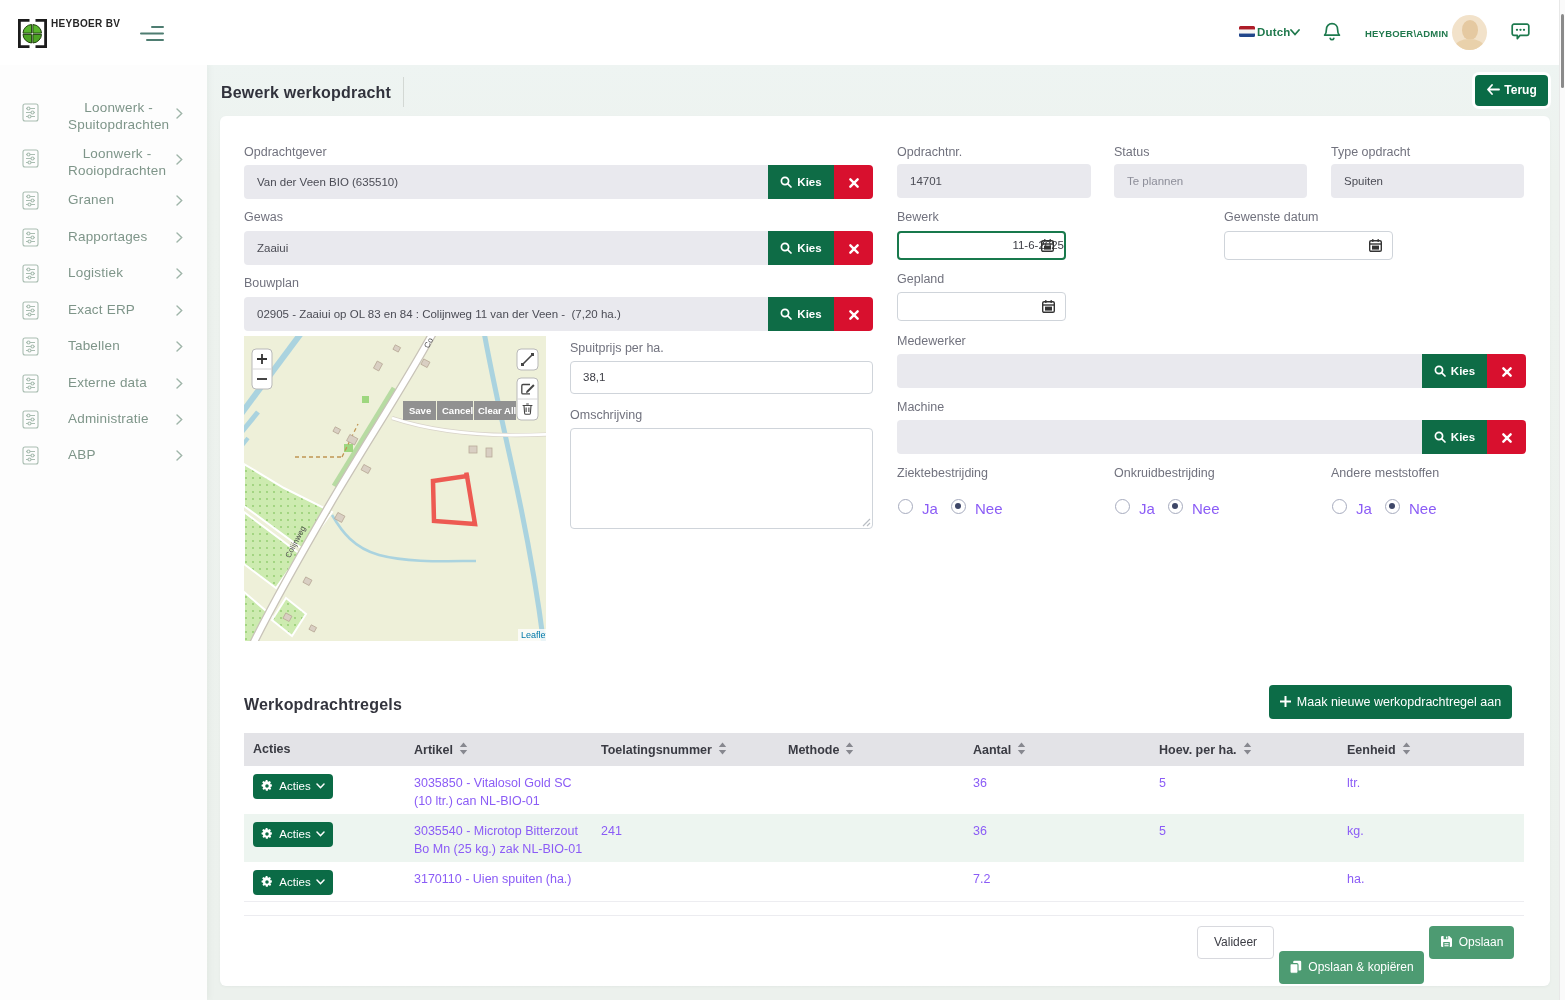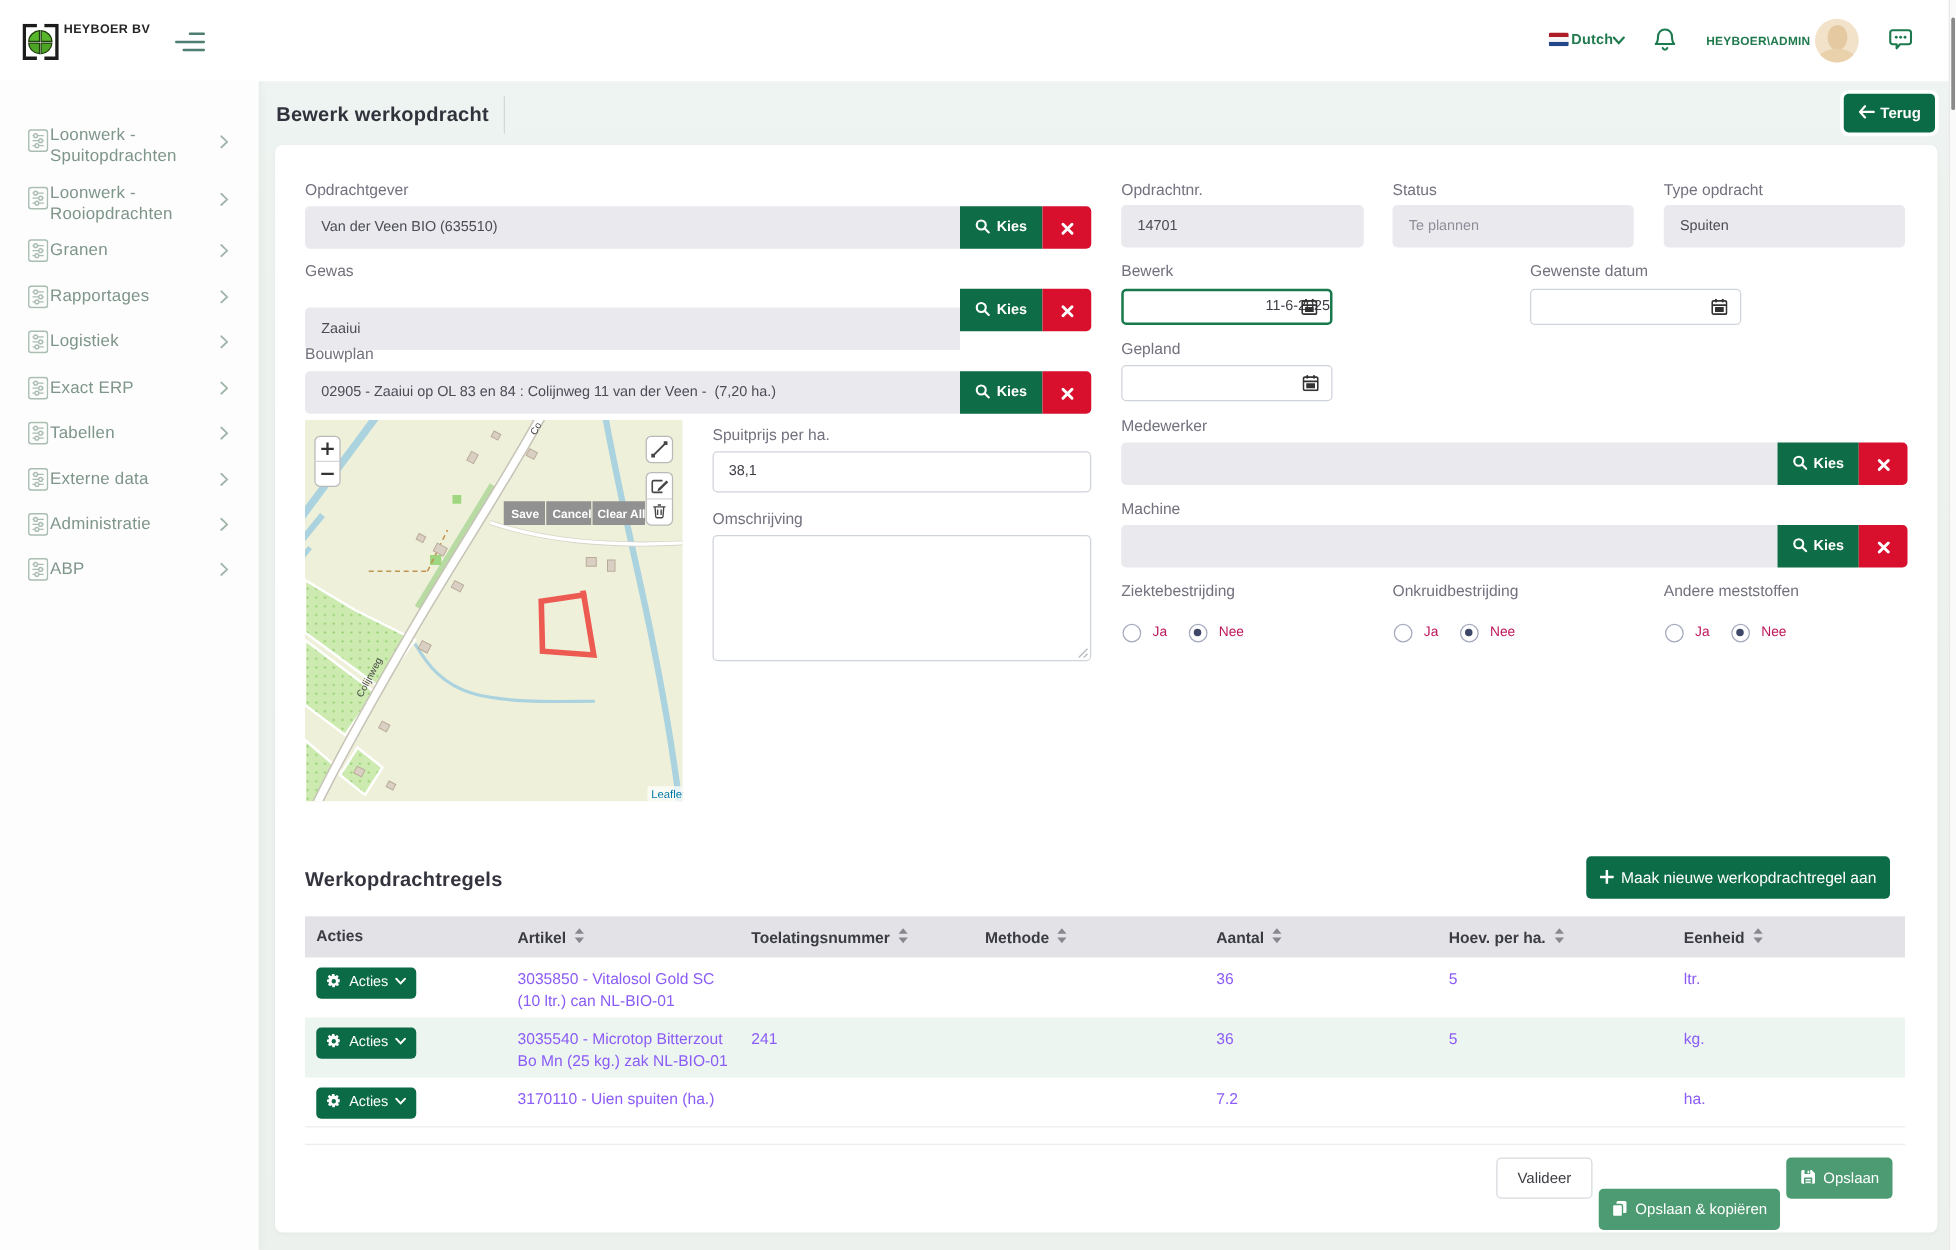--- a/index.html
+++ b/index.html
@@ -5,34 +5,34 @@
 <style>
   * { margin:0; padding:0; box-sizing:border-box; }
   html,body { width:1565px; height:1000px; overflow:hidden; }
   body { font-family:"Liberation Sans", sans-serif; background:#edf2ef; position:relative; }
   .abs { position:absolute; }
 
   
   #header { position:absolute; left:0; top:0; width:1565px; height:65px; background:#ffffff; z-index:5; }
   #sidebar { position:absolute; left:0; top:63px; width:207px; height:937px; background:#fdfdfd; box-shadow:2px 0 6px rgba(80,100,90,.06); z-index:4; }
   .menu-item { position:absolute; left:0; width:207px; color:#7e9589; font-size:13.5px; letter-spacing:.2px; }
-  .menu-item .mi-text { position:absolute; left:40px; top:0; line-height:16.5px; }
+  .menu-item .mi-text { position:absolute; left:68px; top:0; line-height:16.5px;text-align:center; }
   .menu-item .mi-chev { position:absolute; left:176px; }
 
   
   .lbl { position:absolute; color:#71727e; font-size:12.5px; white-space:nowrap; }
   .inp { position:absolute; background:#e9e9ee; border-radius:4px 0 0 4px; font-size:11.5px; color:#4b4c55; line-height:34px; height:34px; padding-left:13px; white-space:nowrap; overflow:hidden; }
   .inp-full { border-radius:4px; }
   .btn-kies { position:absolute; width:66px; height:34px; background:#0e6c46; color:#fff; font-size:11.5px; line-height:34px; text-align:center; }
   .btn-x { position:absolute; width:39px; height:34px; background:#d8102e; border-radius:0 4px 4px 0; }
   .wht { position:absolute; background:#fff; border:1px solid #cfd4da; border-radius:4px; }
   .dateinp { position:absolute; background:#fff; border:1px solid #cfd4da; border-radius:4px; height:29px; width:169px; font-size:11.5px; color:#3c3d45; line-height:27px; padding-left:10px;text-align:right; }
   .radio { position:absolute; width:15px; height:15px; border:1.5px solid #a6abbe; border-radius:50%; background:#fff; }
   .radio.on::after { content:""; position:absolute; left:3px; top:3px; width:6px; height:6px; border-radius:50%; background:#3e4768; }
-  .rlbl { position:absolute; font-size:11px; color:#be185d; }
+  .rlbl { position:absolute; font-size:15px; color:#8b5cf6; }
 
   
   .th { position:absolute; font-size:12.5px; font-weight:bold; color:#3a3b43; }
   .td { position:absolute; font-size:12.5px; color:#8b5cf6; line-height:17.5px; }
   .sort { display:inline-block; vertical-align:-1px; margin-left:6px; }
 
   .gbtn { position:absolute; background:#4d9b72; border-radius:4px; color:#fff; font-size:12px; text-align:center; }
   .acties { width:80px; height:25px; background:#0b6b46; border-radius:4px; color:#fff; font-size:11.5px; line-height:25px; text-align:center; }
   .acties .gear { vertical-align:-1.5px; margin-right:6px; }
   .acties .chev { vertical-align:1px; margin-left:5px; }
@@ -260,21 +260,21 @@
       <circle cx="5" cy="5" r="3.6" fill="none" stroke="#fff" stroke-width="1.7"></circle>
       <path d="M7.8 7.8 L11 11" stroke="#fff" stroke-width="1.7" stroke-linecap="round"></path>
     </svg><b>Kies</b></div>
 <div class="btn-x" style="left:834px; top:165px;">
     <svg width="10" height="10" viewBox="0 0 11 11" style="position:absolute; left:15px; top:12.5px;">
       <path d="M1.5 1.5 L9.5 9.5 M9.5 1.5 L1.5 9.5" stroke="#fff" stroke-width="2.6" stroke-linecap="round"></path>
     </svg>
   </div>
 
 <div class="lbl" style="left:244px; top:210px;">Gewas</div>
-<div class="inp" style="left:244px; top:246px; width:524px;">Zaaiui</div>
+<div class="inp" style="left:244px; top:231px; width:524px;">Zaaiui</div>
 <div class="btn-kies" style="left:768px; top:231px;"><svg width="12" height="12" viewBox="0 0 12 12" style="vertical-align:-1.5px; margin-right:5px;">
       <circle cx="5" cy="5" r="3.6" fill="none" stroke="#fff" stroke-width="1.7"></circle>
       <path d="M7.8 7.8 L11 11" stroke="#fff" stroke-width="1.7" stroke-linecap="round"></path>
     </svg><b>Kies</b></div>
 <div class="btn-x" style="left:834px; top:231px;">
     <svg width="10" height="10" viewBox="0 0 11 11" style="position:absolute; left:15px; top:12.5px;">
       <path d="M1.5 1.5 L9.5 9.5 M9.5 1.5 L1.5 9.5" stroke="#fff" stroke-width="2.6" stroke-linecap="round"></path>
     </svg>
   </div>
 

